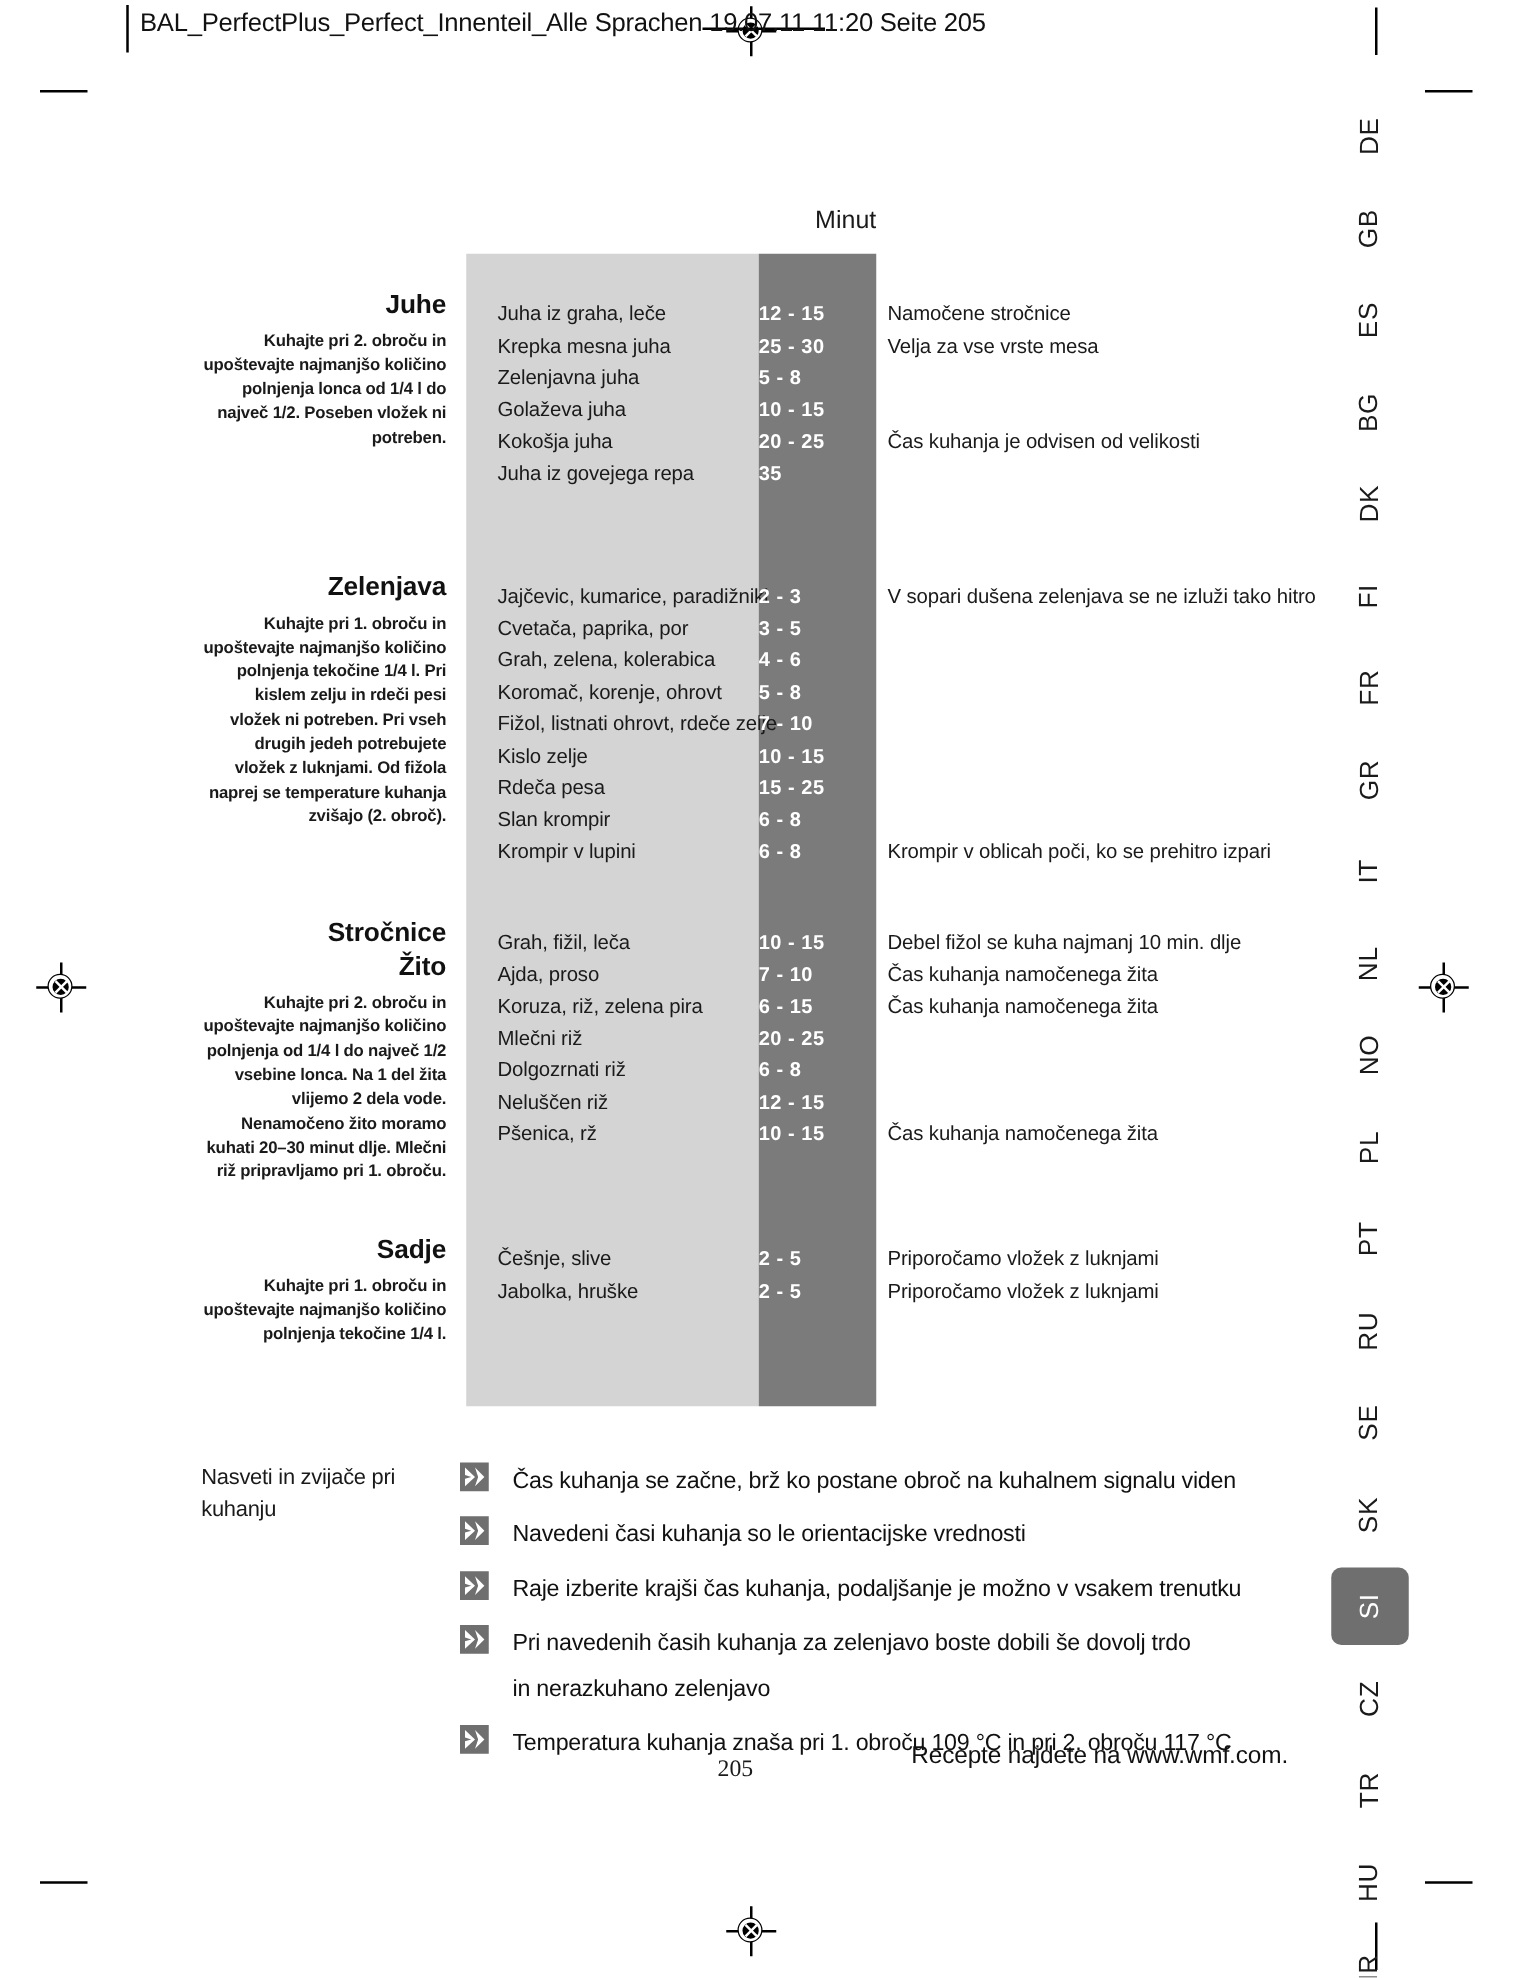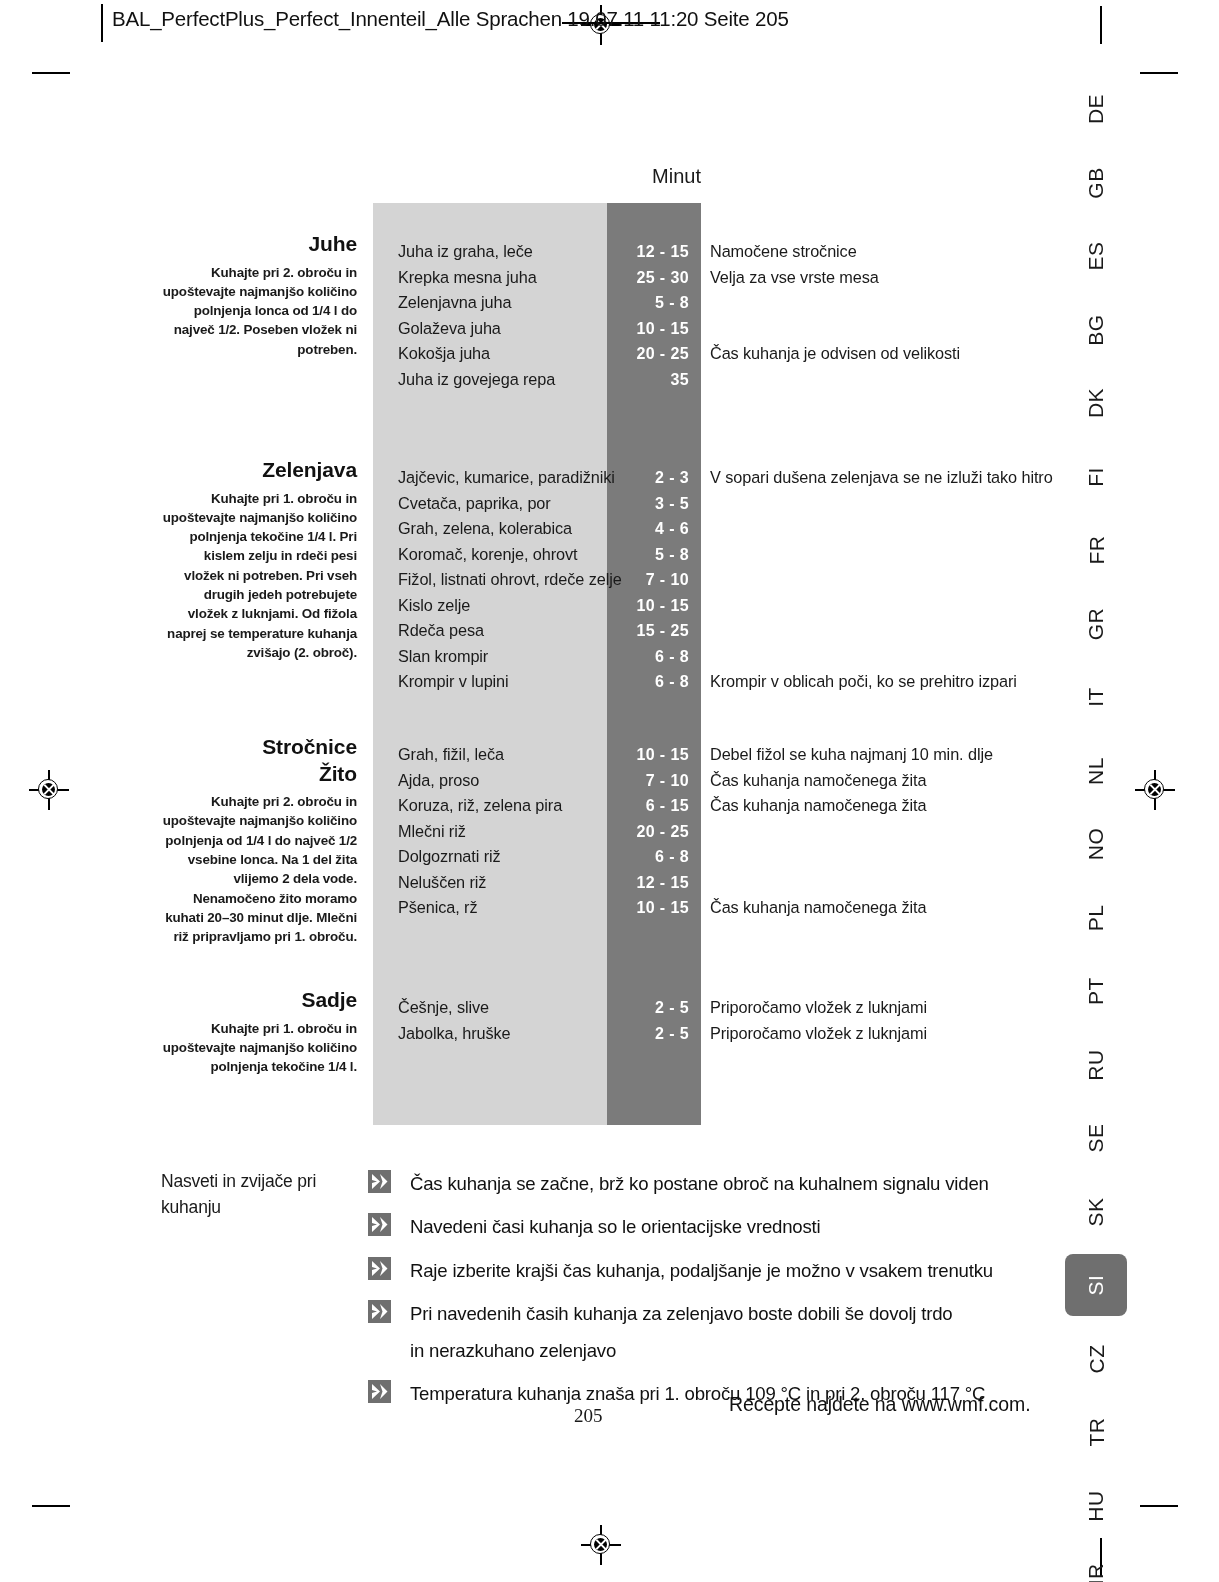--- a/index.html
+++ b/index.html
@@ -208,21 +208,21 @@
     color: #1a1a1a;
     white-space: nowrap;
     letter-spacing: -0.1px;
     margin-left: 12px;
   }
   .row .mins {
     position: absolute;
     left: 234px;
     top: 0;
     width: 82px;
-    text-align: right;
+    text-align: left;
     font-size: 16px;
     font-weight: 700;
     color: #ffffff;
     white-space: nowrap;
     letter-spacing: 0.4px;
   }
   .row .note {
     position: absolute;
     left: 337px;
     top: 0;

